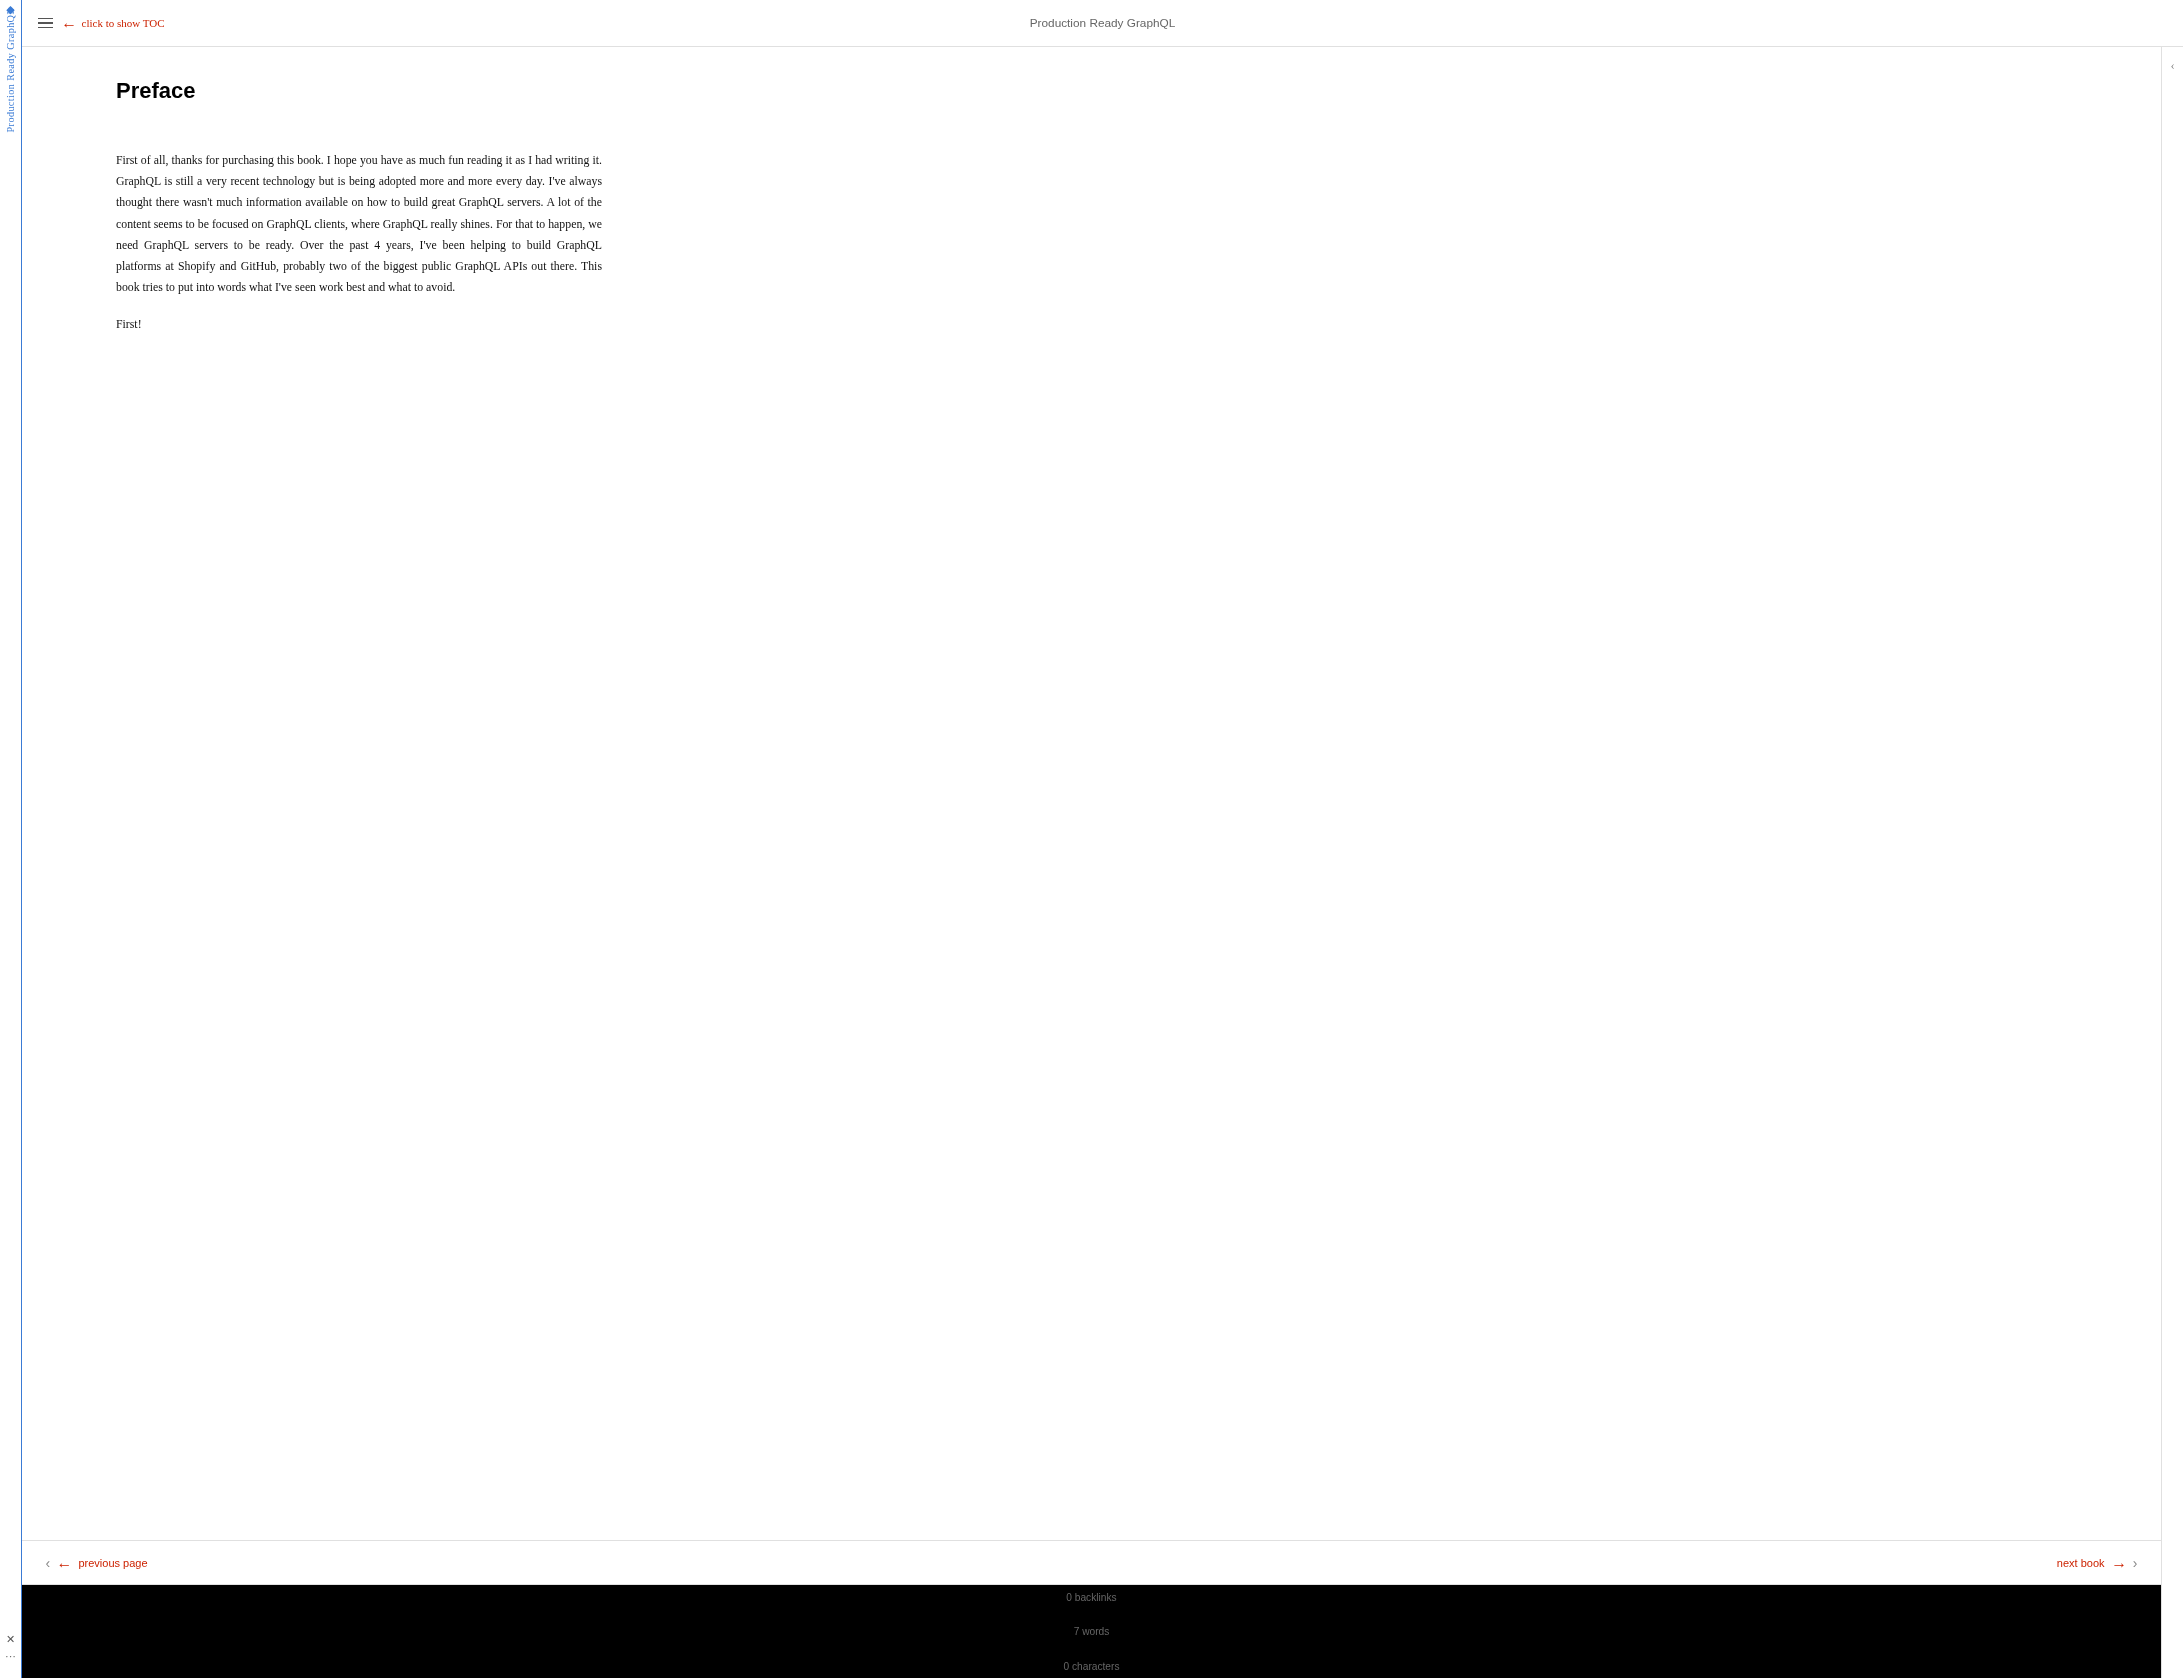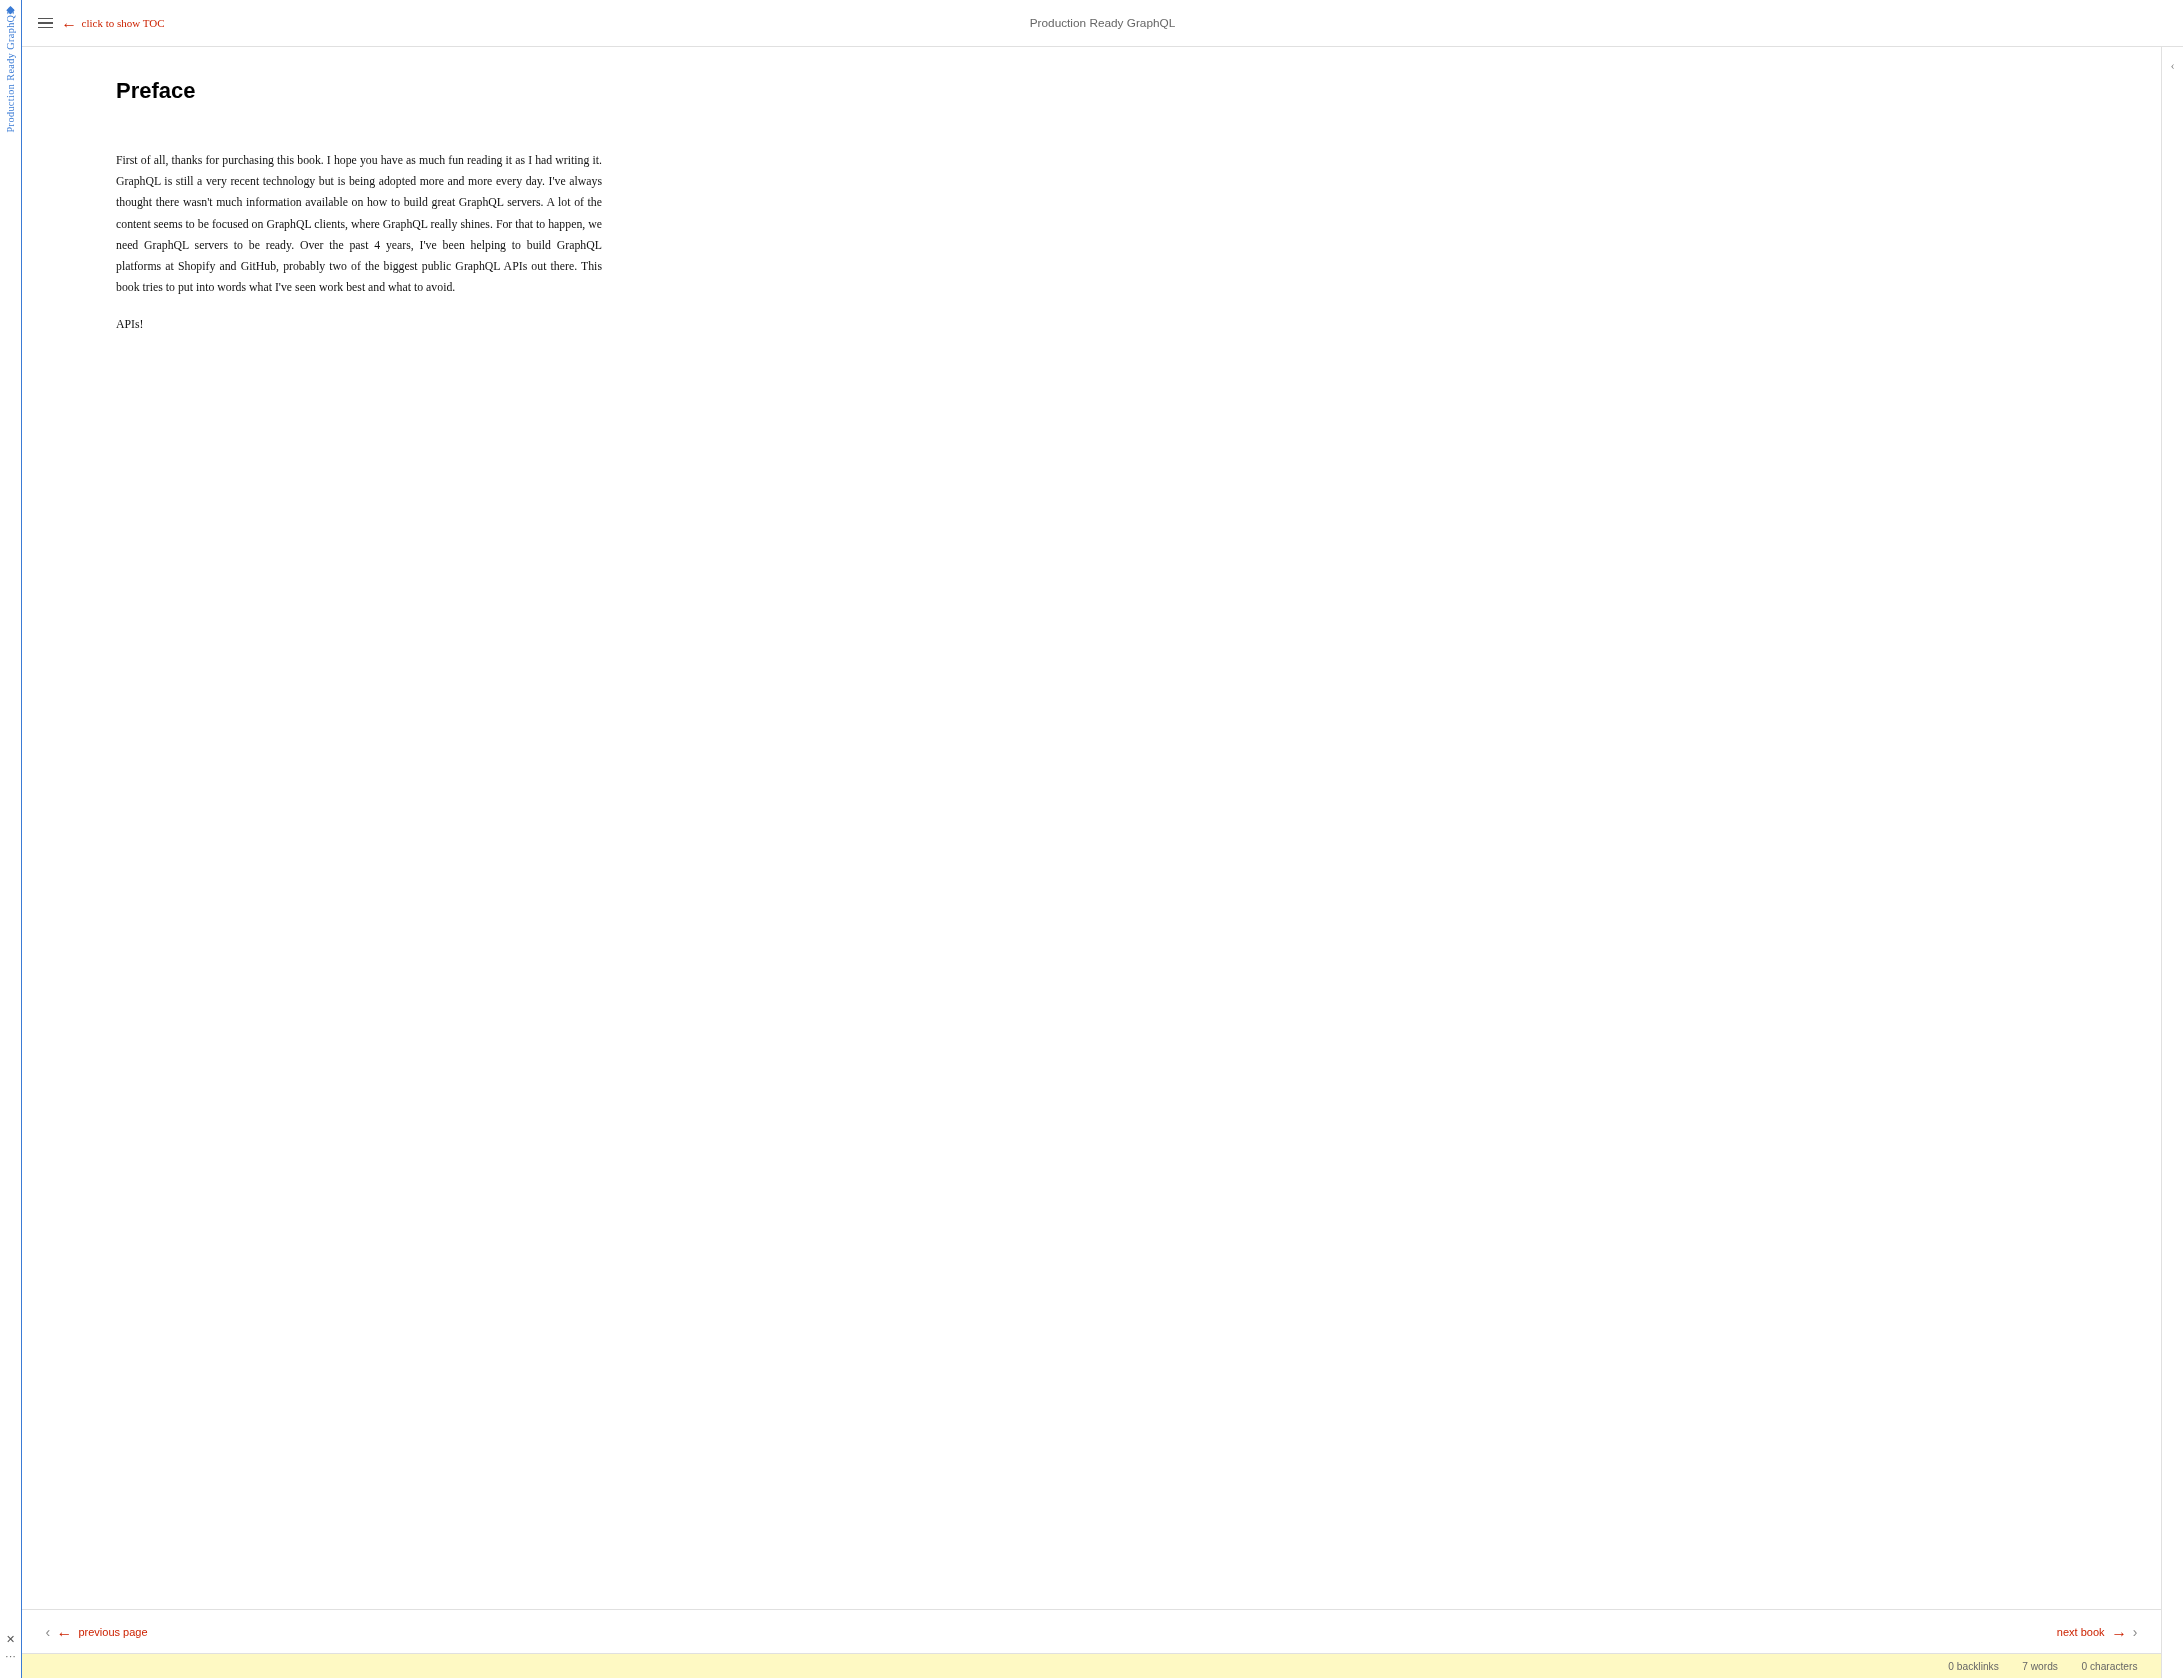--- a/index.html
+++ b/index.html
@@ -199,22 +199,23 @@
       font-size: 14px;
     }
 
     
     .status-bar {
       display: flex;
       align-items: center;
       justify-content: flex-end;
       padding: 6.3px 23.5px;
       border-top: 0.8px solid #e0e0e0;
-      background: #fef9c3;
+      background: #000000;
       gap: 23.5px;
+      flex-direction: column;
     }
 
     .status-item {
       font-size: 10.2px;
       color: #666;
       font-family: Arial, sans-serif;
     }
 
     .content-wrapper {
       flex: 1;
@@ -265,21 +266,21 @@
 
   <div style="flex:1; display:flex; overflow:hidden;">
 
     <div class="content-wrapper">
 
       <div class="content-area">
         <div class="page-content">
           <h1 class="page-title">Preface</h1>
           <div class="page-text">
             <p>First of all, thanks for purchasing this book. I hope you have as much fun reading it as I had writing it. GraphQL is still a very recent technology but is being adopted more and more every day. I've always thought there wasn't much information available on how to build great GraphQL servers. A lot of the content seems to be focused on GraphQL clients, where GraphQL really shines. For that to happen, we need GraphQL servers to be ready. Over the past 4 years, I've been helping to build GraphQL platforms at Shopify and GitHub, probably two of the biggest public GraphQL APIs out there. This book tries to put into words what I've seen work best and what to avoid.</p>
-            <p>APIs!</p>
+            <p>First!</p>
           </div>
         </div>
       </div>
 
       <div class="nav-bar">
         <div class="nav-prev">
           <span class="nav-chevron">‹</span>
           <span class="red-arrow-left">←</span>
           <span>previous page</span>
         </div>

